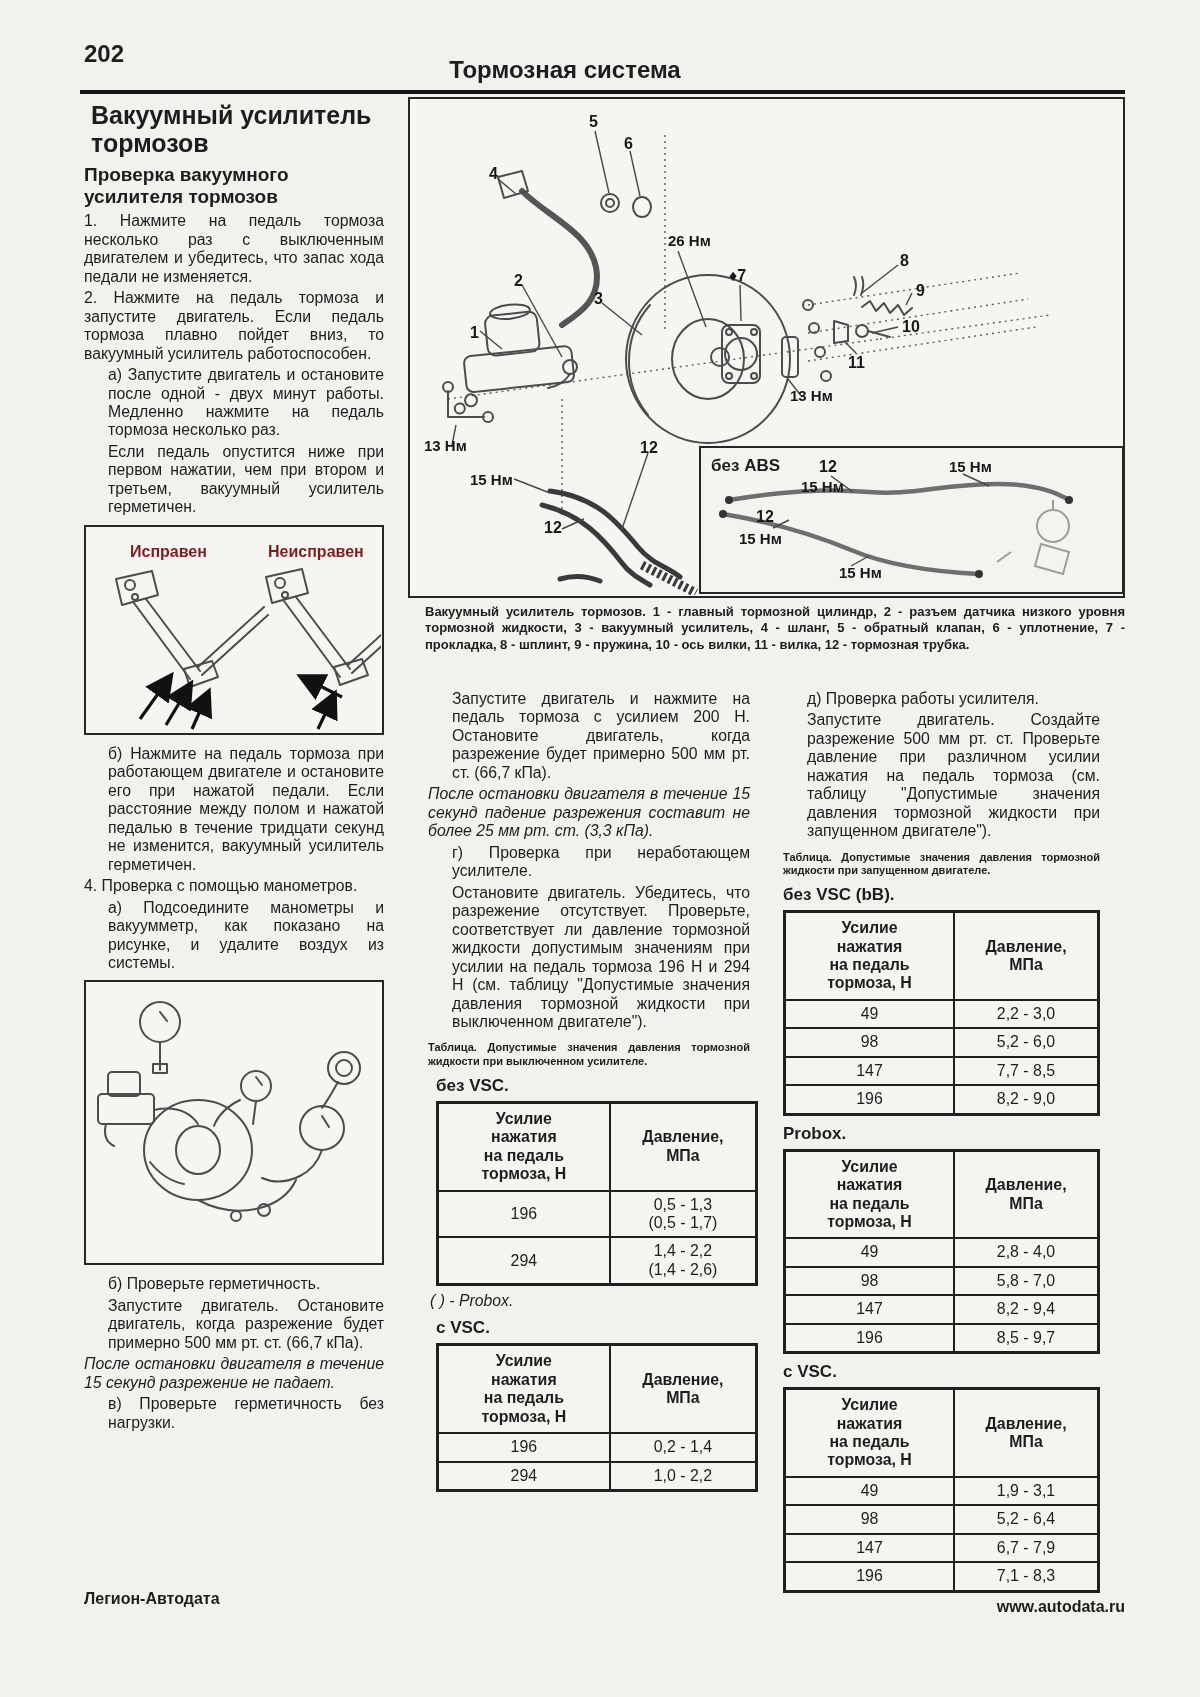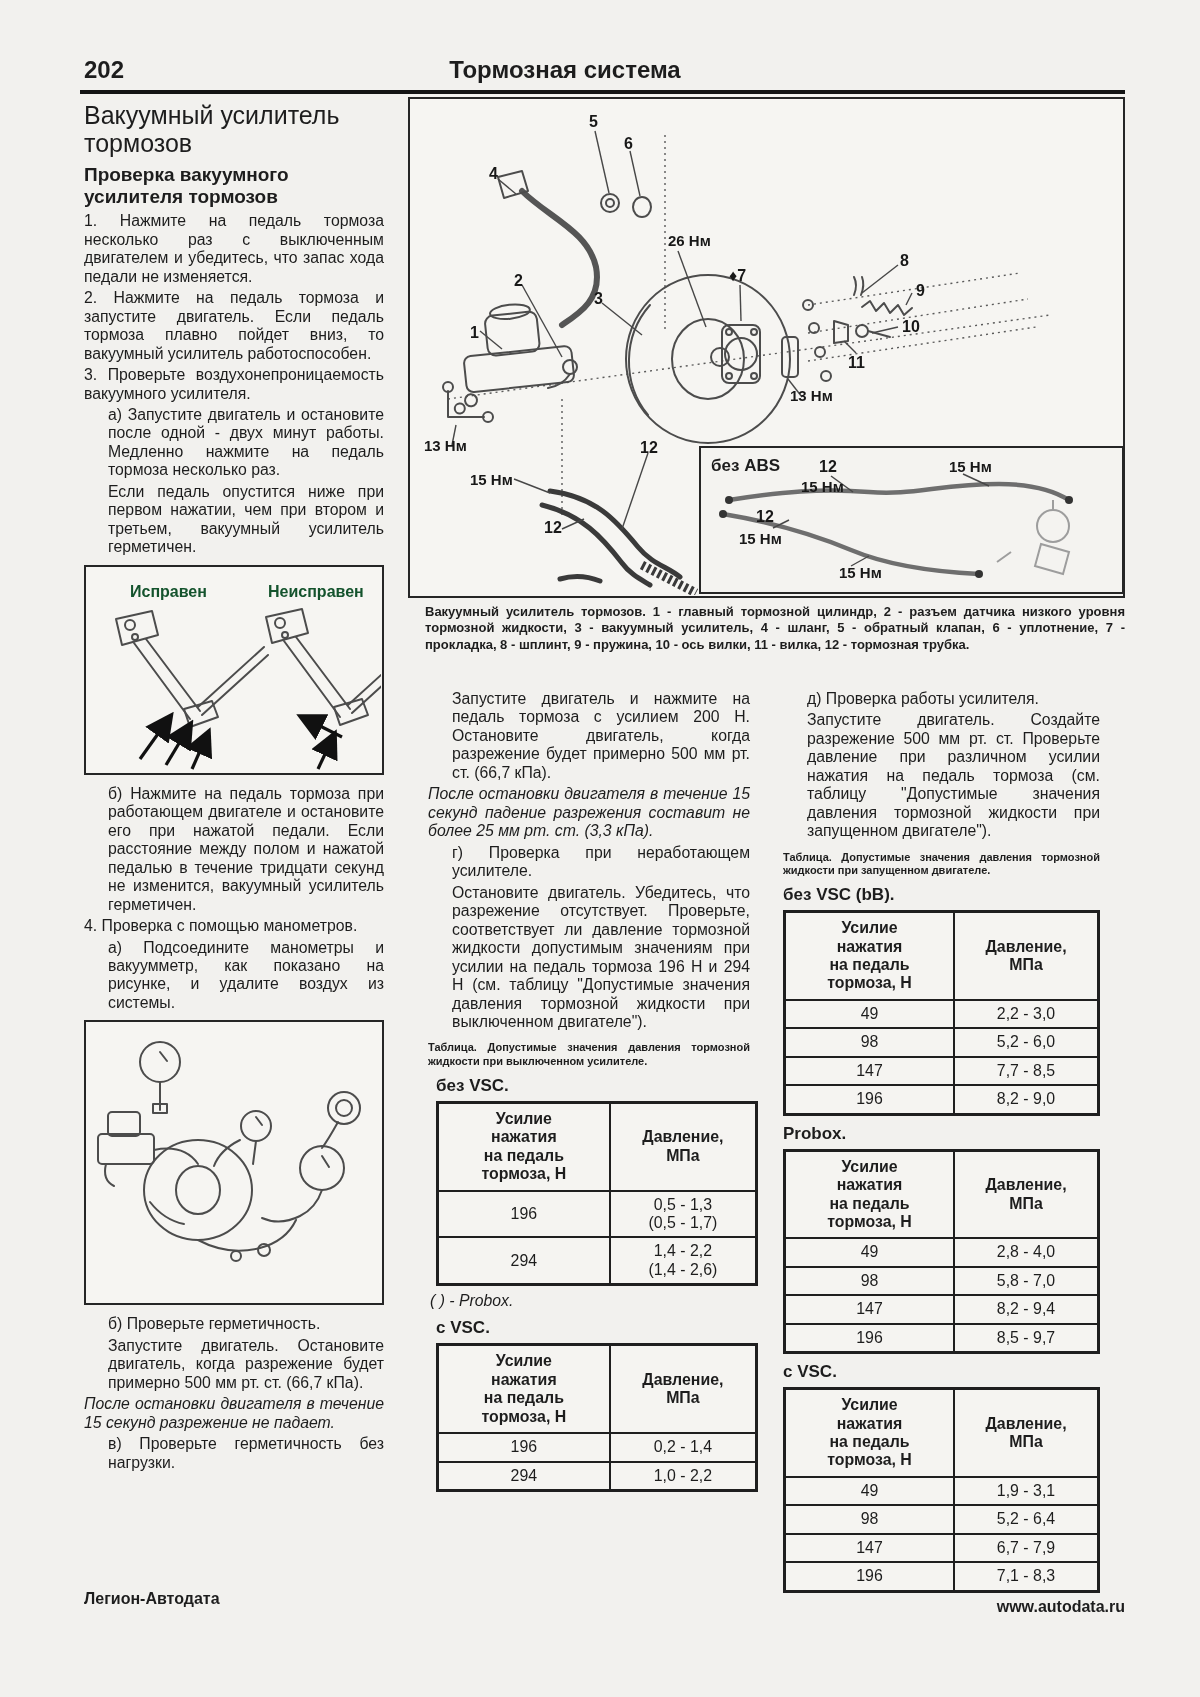--- a/index.html
+++ b/index.html
@@ -7,26 +7,26 @@
   body {
     position:relative;
     background:#f2f1ee;
     font-family:"Liberation Sans", sans-serif;
     color:#1d1d1d;
   }
   .abs { position:absolute; }
   p.t { font-size:15.8px; line-height:1.17; margin-bottom:3px; text-align:justify; }
   p.sub { margin-left:24px; }
   p.it { font-style:italic; }
-  .h1 { font-size:25px; font-weight:normal; line-height:1.12; }
+  .h1 { font-size:25px; font-weight:bold; line-height:1.12;margin-left:7px; }
   .h2 { font-size:19px; font-weight:bold; line-height:1.14; margin-top:7px; margin-bottom:5px; }
   .pgnum, .pgtitle { font-size:24px; font-weight:bold; }
   .rule { background:#141414; height:3.5px; }
   .figbox { border:2.5px solid #262626; position:relative; background:#f6f5f2; }
-  .figlabel { position:absolute; font-size:16px; font-weight:bold; color:#14532d; }
+  .figlabel { position:absolute; font-size:16px; font-weight:bold; color:#7f1d1d; }
   svg { display:block; }
   .sk { stroke:#4c4c4c; stroke-width:2; fill:none; stroke-linecap:round; stroke-linejoin:round; }
   .dot { stroke:#5a5a5a; stroke-width:1.4; fill:none; stroke-dasharray:2 4; }
   .ldr { stroke:#474747; stroke-width:1.4; fill:none; }
   .tube { stroke:#3a3a3a; stroke-width:5; fill:none; stroke-linecap:round; }
   .tube2 { stroke:#6e6e6e; stroke-width:4.5; fill:none; stroke-linecap:round; }
   .coil { stroke:#3a3a3a; stroke-width:9; fill:none; stroke-dasharray:3 3; }
   .lite { stroke:#9d9d9d; stroke-width:2; fill:none; }
   .dark { fill:#333; stroke:none; }
   .arr { stroke:#111; stroke-width:3.2; fill:none; marker-end:url(#ah); }
@@ -44,32 +44,31 @@
   table.tbl th { font-weight:bold; padding:6px 4px; }
   table.tbl th:first-child, table.tbl td:first-child { width:54%; }
   .mid-tbl { margin-left:8px; width:306px; }
   .footer { font-size:16px; font-weight:bold; }
   .inset { position:absolute; border:2.5px solid #262626; background:#f4f3f0; }
   .inset-title { position:absolute; font-size:17px; font-weight:bold; }
 </style>
 </head>
 <body>
 
-<div class="abs pgnum" style="left:84px; top:56px;text-align:center;">202</div>
+<div class="abs pgnum" style="left:84px; top:40px;text-align:center;">202</div>
 <div class="abs pgtitle" style="left:405px; top:56px; width:320px; text-align:center;">Тормозная система</div>
 <div class="abs rule" style="left:80px; top:90px; width:1045px;"></div>
 
 <div class="abs" style="left:84px; top:101px; width:300px;">
   <div class="h1" style="white-space:pre-line;">Вакуумный усилитель
 тормозов</div>
   <div class="h2" style="white-space:pre-line;">Проверка вакуумного
 усилителя тормозов</div>
   <p class="t">1. Нажмите на педаль тормоза несколько раз с выключенным двигателем и убедитесь, что запас хода педали не изменяется.</p>
   <p class="t">2. Нажмите на педаль тормоза и запустите двигатель. Если педаль тормоза плавно пойдет вниз, то вакуумный усилитель работоспособен.</p>
-  <p class="t">3. Проверьте воздухонепроницаемость вакуумного усилителя.</p>
   <p class="t sub">а) Запустите двигатель и остановите после одной - двух минут работы. Медленно нажмите на педаль тормоза несколько раз.</p>
   <p class="t sub">Если педаль опустится ниже при первом нажатии, чем при втором и третьем, вакуумный усилитель герметичен.</p>
 
   <div class="figbox" style="width:300px; height:210px; margin:8px 0 10px 0;">
     <span class="figlabel" style="left:44px; top:16px;">Исправен</span>
     <span class="figlabel" style="left:182px; top:16px;">Неисправен</span>
     <svg width="295" height="205" viewBox="0 0 295 205">
       <defs>
         <marker id="ah" markerWidth="9" markerHeight="9" refX="7" refY="4.5" orient="auto">
           <polygon points="0,0 9,4.5 0,9" fill="#111"></polygon>

